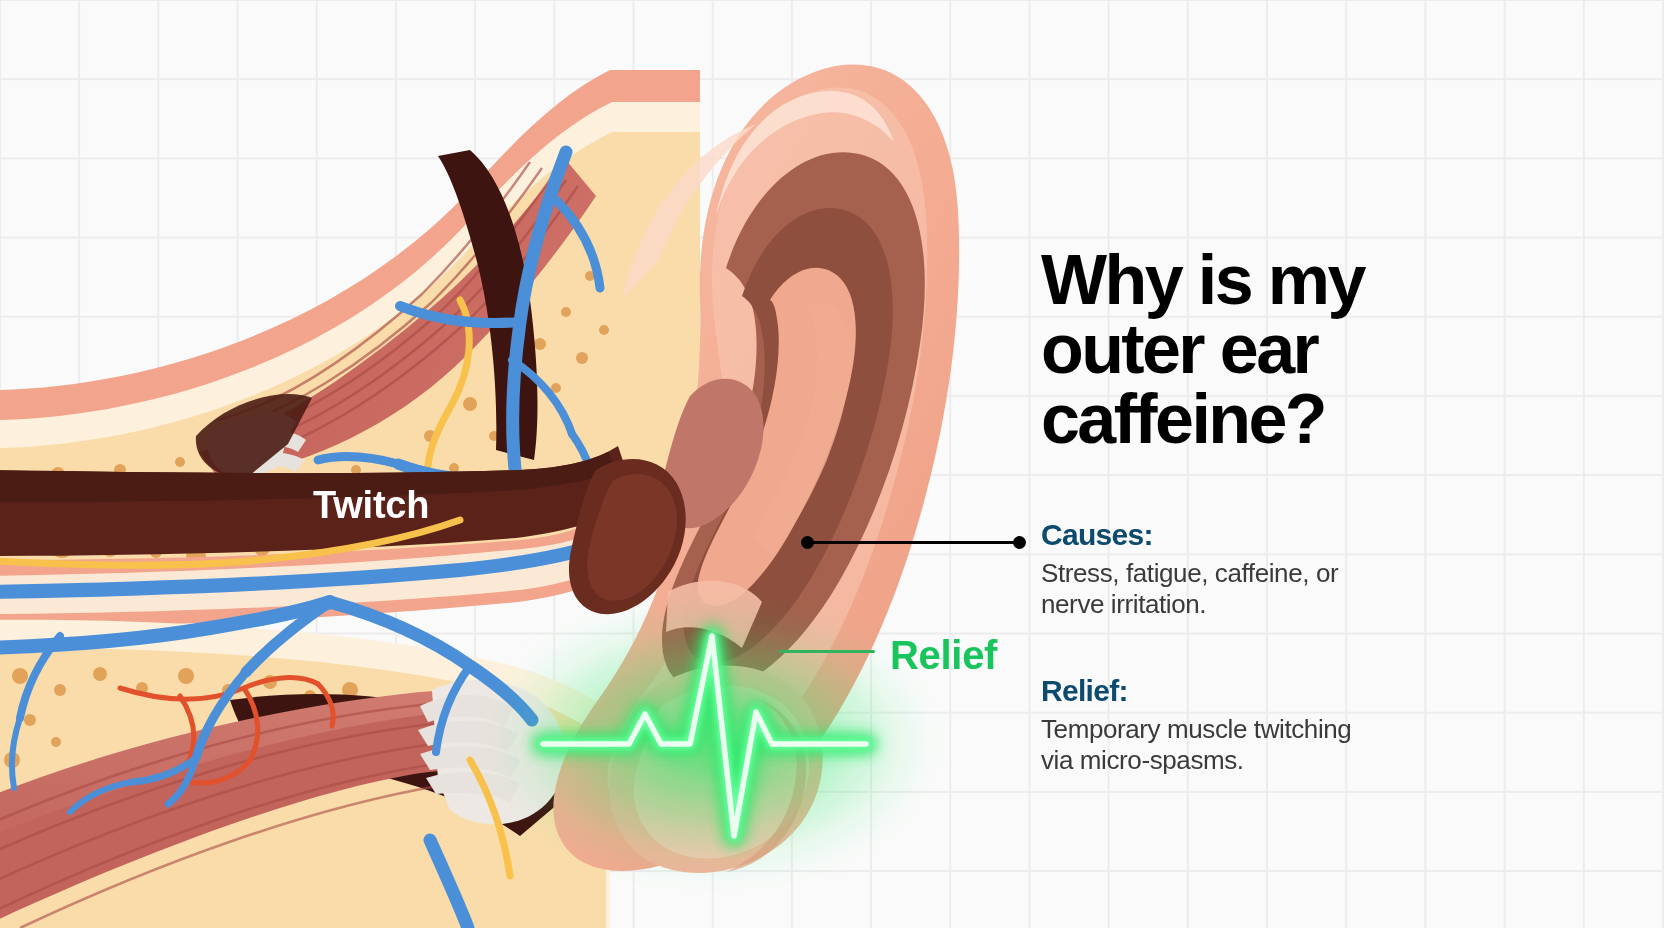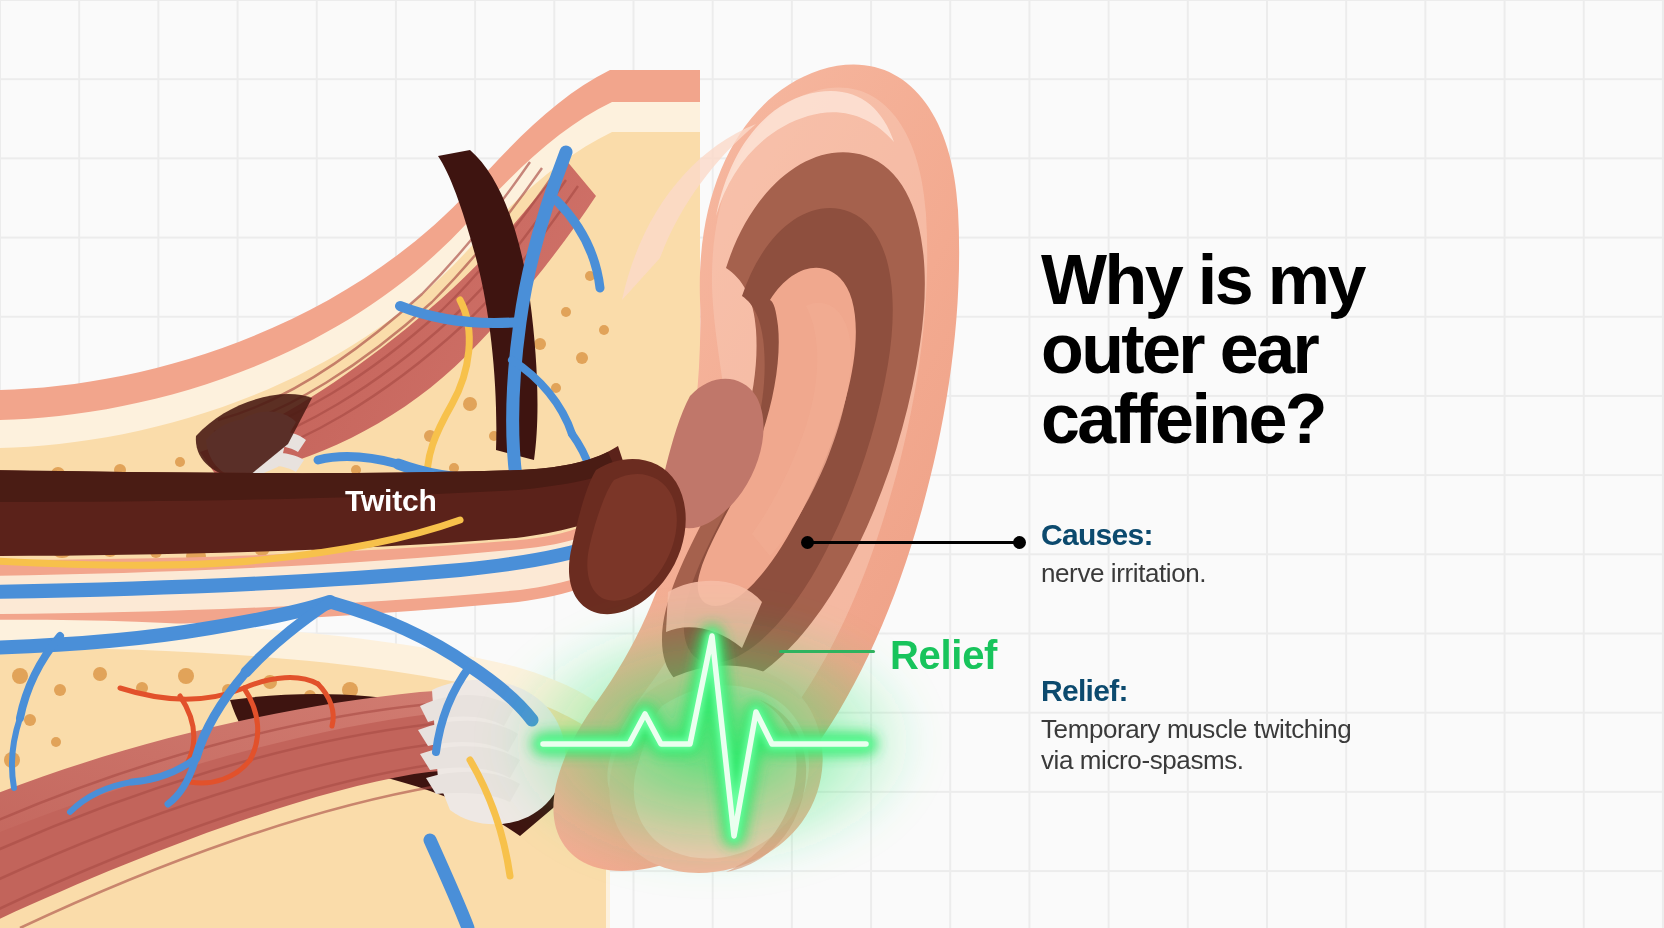--- a/index.html
+++ b/index.html
@@ -24,26 +24,25 @@
   }
 
   
   #art { position:absolute; left:0; top:0; width:1040px; height:928px; }
   #art svg { display:block; width:1040px; height:928px; }
 
   
   .twitch-label {
     position:absolute;
     left:313px; top:484px;
-    font-size:30px;
+    font-size:38px;
     font-weight:bold;
     color:#ffffff;
     letter-spacing:-0.2px;
     white-space:nowrap;
-    margin-left:32px;
   }
   .relief-label {
     position:absolute;
     left:890px; top:633px;
     font-size:40px;
     font-weight:bold;
     color:#18c45c;
     letter-spacing:-0.3px;
     white-space:nowrap;
   }
@@ -420,20 +419,21 @@
 
     <div class="headline">
       <div>Why is my</div>
       <div>outer ear</div>
       <div>caffeine?</div>
     </div>
 
     <div class="section sec-causes">
       <div class="sec-title">Causes:</div>
       <div class="sec-body">
+        <div>Stress, fatigue, caffeine, or</div>
         <div>nerve irritation.</div>
       </div>
     </div>
 
     <div class="section sec-relief">
       <div class="sec-title">Relief:</div>
       <div class="sec-body">
         <div>Temporary muscle twitching</div>
         <div>via micro-spasms.</div>
       </div>

